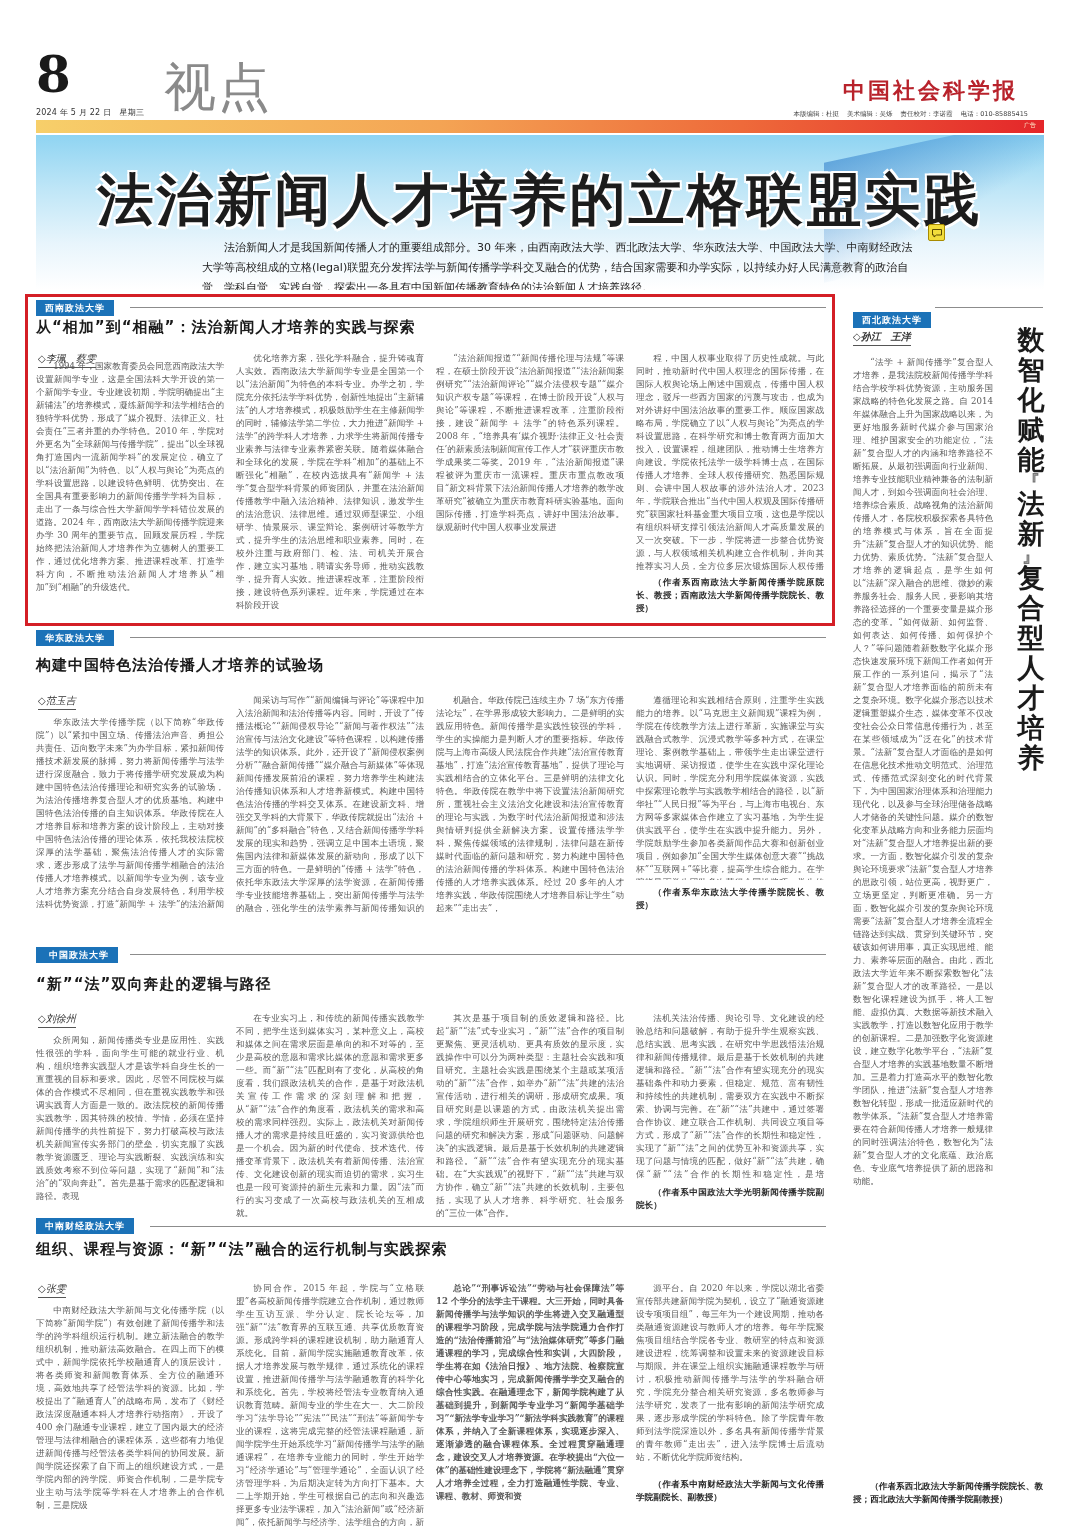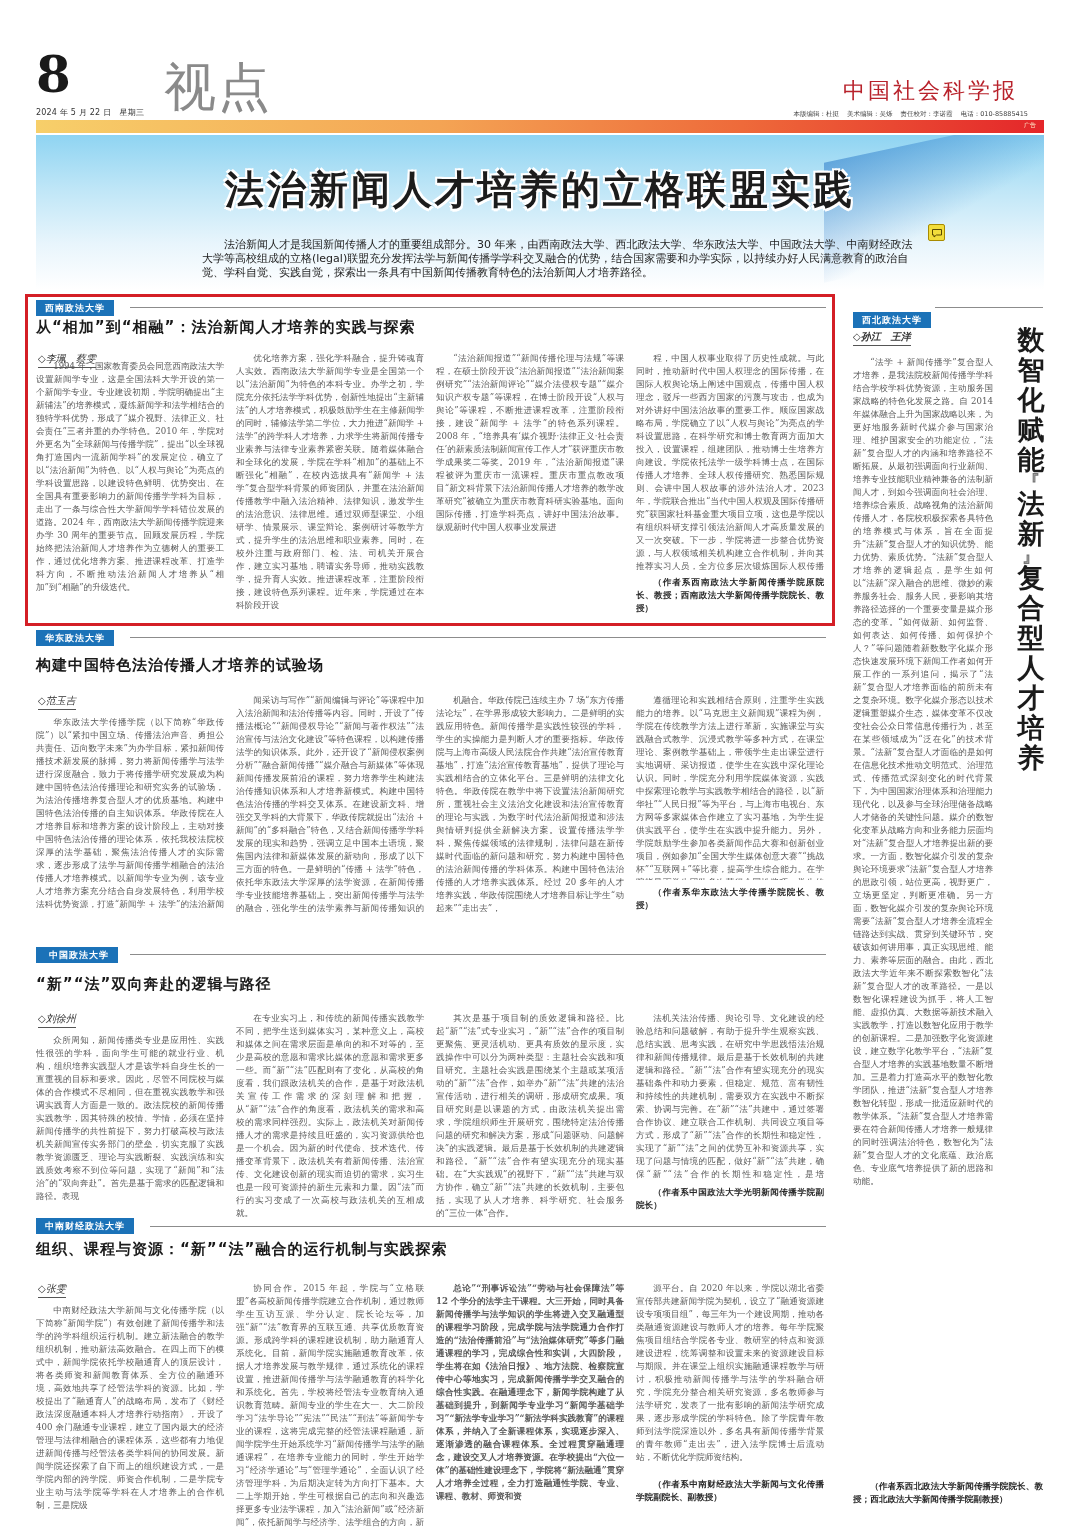--- a/index.html
+++ b/index.html
@@ -3,31 +3,31 @@
 <meta charset="utf-8">
 <style>
   * { box-sizing: border-box; margin: 0; padding: 0; }
   html, body { width: 1080px; height: 1540px; background: #fff; overflow: hidden; }
   body { position: relative; font-family: "DejaVu Serif", "Liberation Serif", serif; color: #333; }
 
   
   .page-num { position: absolute; left: 36px; top: 50px; font-family: "DejaVu Serif", serif; font-weight: bold; font-size: 50px; line-height: 50px; color: #1a1a1a; }
   .page-date { position: absolute; left: 36px; top: 107px; font-family: "DejaVu Sans", sans-serif; font-size: 8px; color: #333; letter-spacing: 0.2px; }
   .section-name { position: absolute; left: 164px; top: 58px; font-family: "DejaVu Serif", serif; font-size: 52px; line-height: 58px; color: #8a8a8a; letter-spacing: 2px; }
-  .paper-name { position: absolute; right: 62px; top: 76px; font-family: "DejaVu Serif", serif; font-size: 22px; color: #b8222b; letter-spacing: 3px; font-weight: normal; }
+  .paper-name { position: absolute; right: 62px; top: 76px; font-family: "DejaVu Serif", serif; font-size: 22px; color: #b8222b; letter-spacing: 3px; font-weight: bold; }
   .staff-line { position: absolute; right: 52px; top: 110px; font-family: "DejaVu Sans", sans-serif; font-size: 6.5px; color: #444; white-space: nowrap; }
   .staff-line span { margin-left: 6px; }
   .orange-bar { position: absolute; left: 36px; top: 120px; width: 1008px; height: 13px; background: linear-gradient(90deg, #f7cf6a 0%, #f4a454 40%, #ee6a3a 70%, #e4262a 100%); }
   .ad-label { position: absolute; right: 44px; top: 121px; font-size: 6px; color: #fff3d0; font-family: "DejaVu Sans", sans-serif; }
 
   
   .banner { position: absolute; left: 36px; top: 135px; width: 1008px; height: 155px; background: linear-gradient(180deg, #8fd4f2 0%, #bfe6f7 35%, #e8f5fc 70%, #ffffff 100%); overflow: hidden; }
   .banner::after { content: ""; position: absolute; right: -40px; top: 0; width: 260px; height: 120px; background: linear-gradient(160deg, rgba(40,120,200,0.55), rgba(255,255,255,0) 60%); transform: skewY(-12deg); }
-  .banner-title { position: absolute; left: 0; right: 0; top: 28px; text-align: center; font-family: "DejaVu Sans", sans-serif; font-weight: bold; font-size: 39px; letter-spacing: 3px; color: #1c1c1c; text-shadow: 2px 2px 0 #fff, -2px -2px 0 #fff, 2px -2px 0 #fff, -2px 2px 0 #fff, 0 3px 0 #fff; z-index: 2; }
-  .banner-intro { position: absolute; left: 166px; right: 130px; top: 103px; font-family: "DejaVu Sans", sans-serif; font-size: 11px; line-height: 14px; color: #222; text-indent: 22px; z-index: 2; }
+  .banner-title { position: absolute; left: 0; right: 0; top: 28px; text-align: center; font-family: "DejaVu Sans", sans-serif; font-weight: bold; font-size: 56px; letter-spacing: 3px; color: #1c1c1c; text-shadow: 2px 2px 0 #fff, -2px -2px 0 #fff, 2px -2px 0 #fff, -2px 2px 0 #fff, 0 3px 0 #fff; z-index: 2; }
+  .banner-intro { position: absolute; left: 166px; right: 130px; top: 103px; font-family: "DejaVu Sans", sans-serif; font-size: 11px; line-height: 20px; color: #222; text-indent: 22px; z-index: 2; }
   .comment-icon { position: absolute; left: 928px; top: 224px; width: 17px; height: 17px; background: #f2dd3b; border: 1px solid #a88b00; border-radius: 2px; z-index: 3; display: flex; align-items: center; justify-content: center; }
   .comment-icon svg { width: 12px; height: 12px; }
 
   
   .tag { position: absolute; height: 16px; padding: 0 9px; background: #1b72b8; color: #fff; font-family: "DejaVu Sans", sans-serif; font-weight: bold; font-size: 9px; line-height: 16px; letter-spacing: 1px; }
   .rule { position: absolute; height: 1px; background: #8c8c8c; }
   .art-title { position: absolute; left: 36px; width: 800px; font-family: "DejaVu Sans", sans-serif; font-weight: bold; font-size: 15px; color: #1a1a1a; letter-spacing: 1px; }
   .byline { position: absolute; font-family: "DejaVu Serif", serif; font-size: 10px; color: #333; border-bottom: 1px solid #555; padding-bottom: 1px; font-style: italic; }
 
   .col { position: absolute; font-family: "DejaVu Serif", serif; font-size: 8.6px; line-height: 13px; color: #5a5a5a; text-align: justify; overflow: hidden; }

